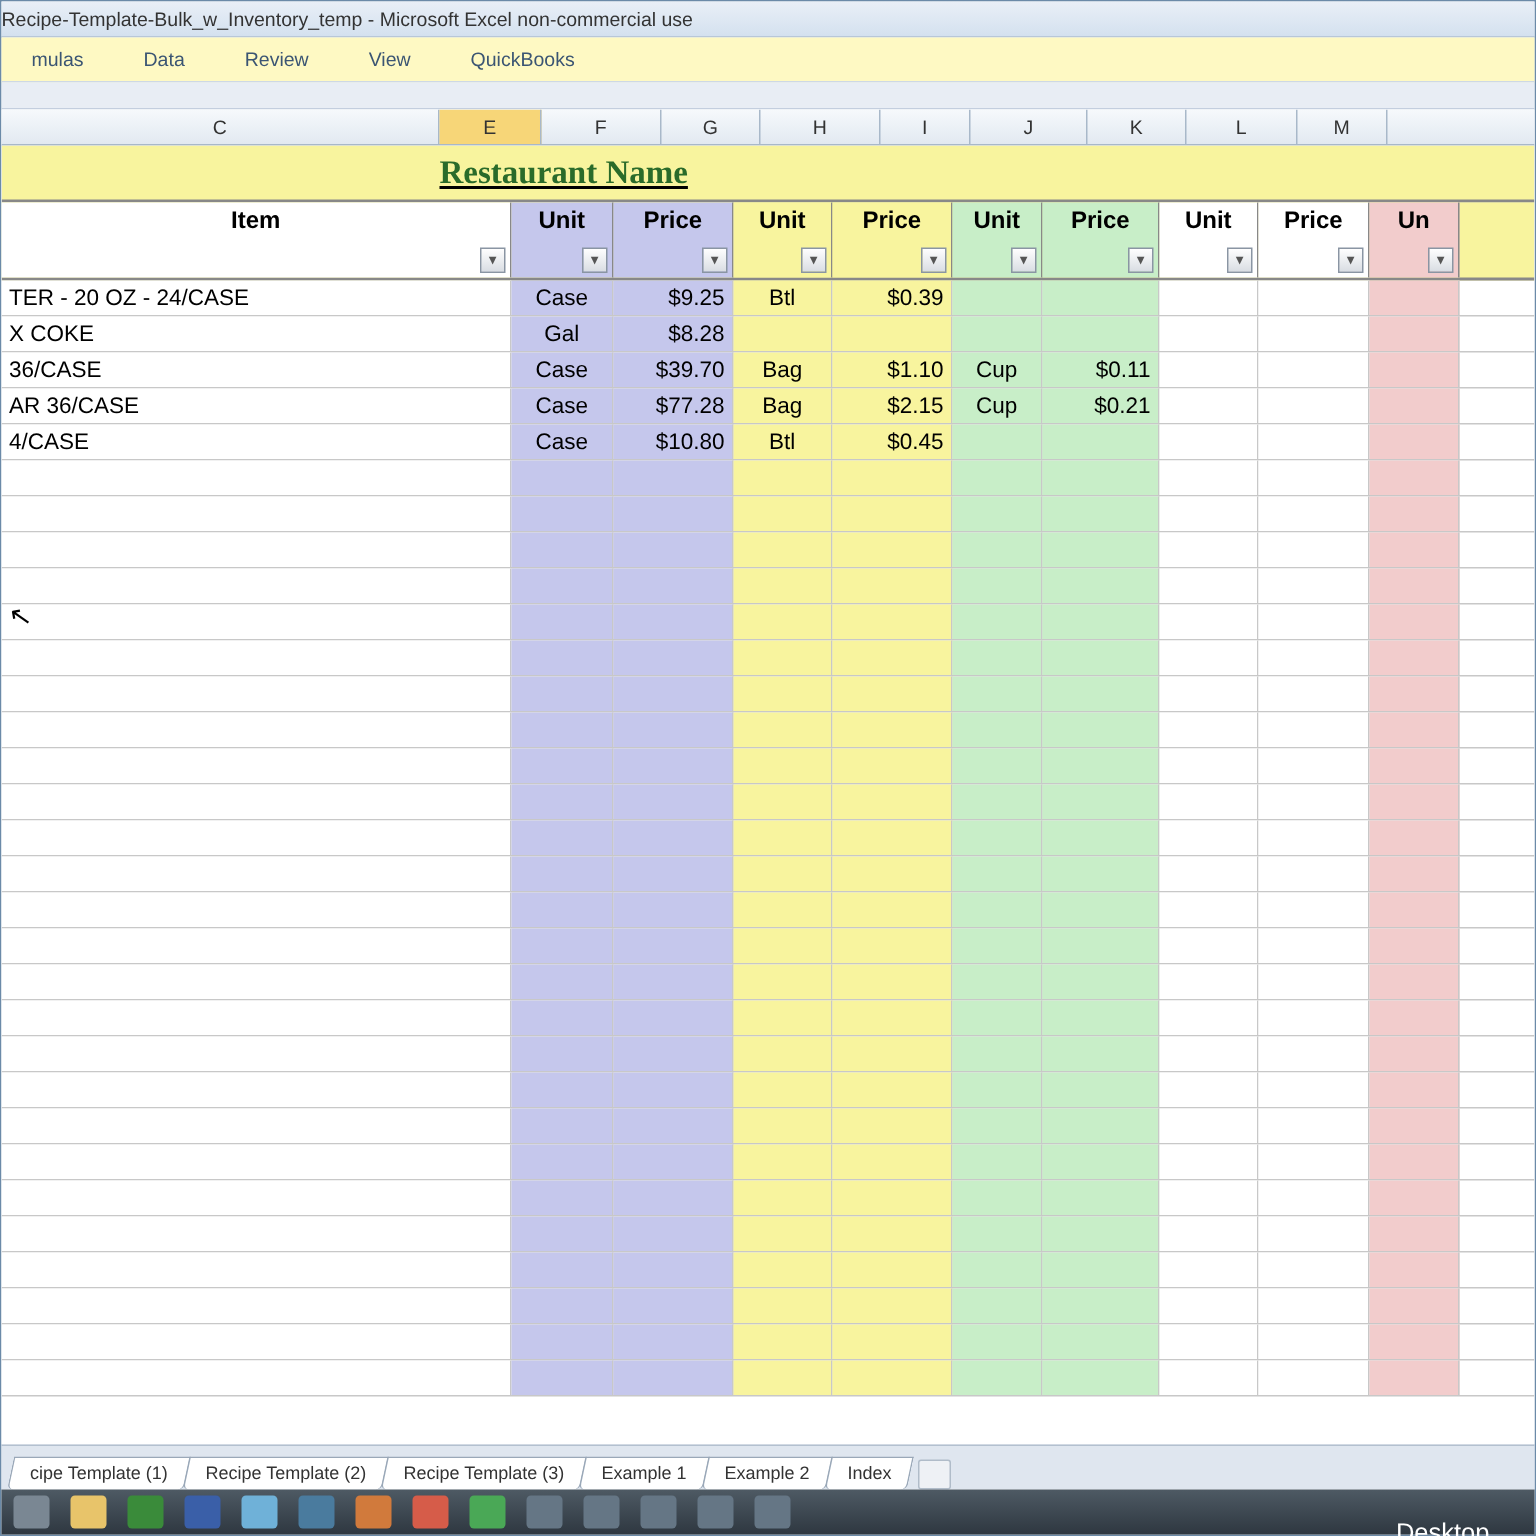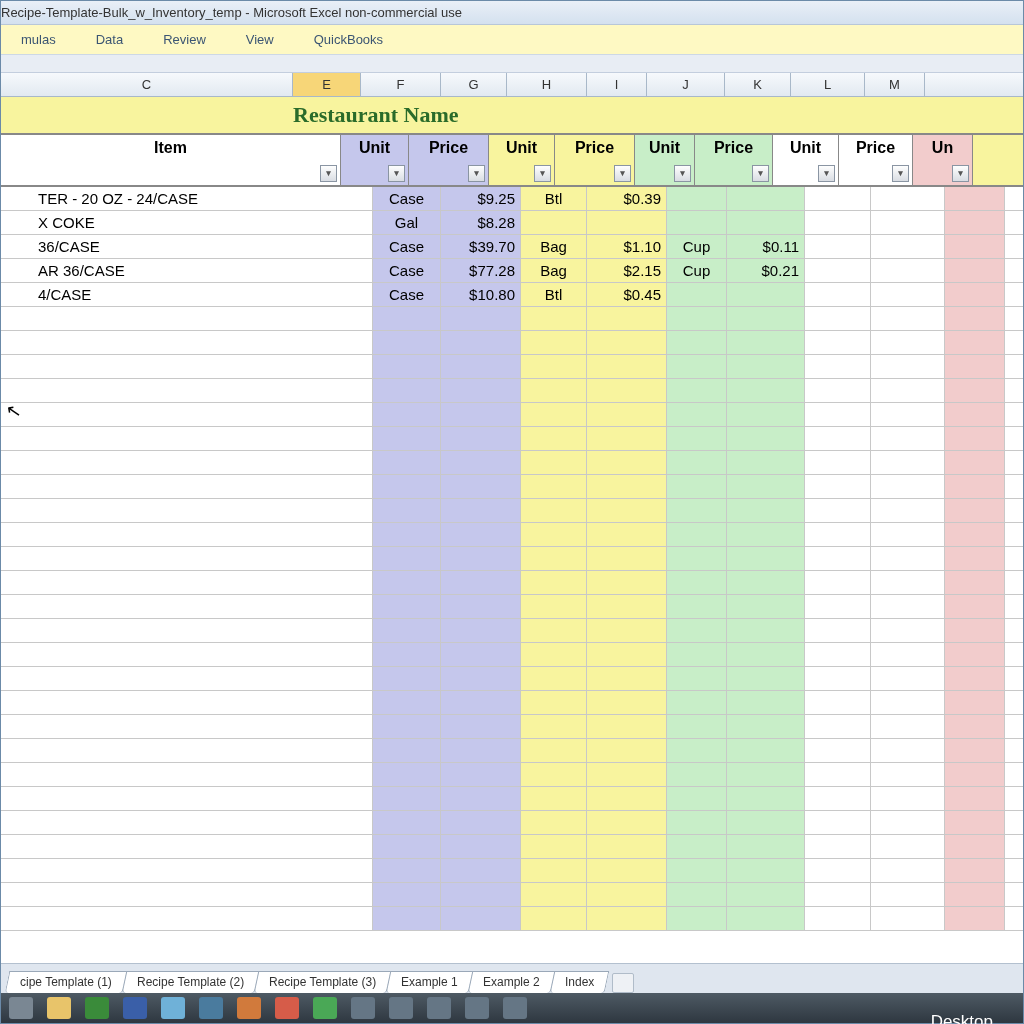--- a/index.html
+++ b/index.html
@@ -7,28 +7,28 @@
 .window { background:#fff; border:1px solid #6b8aa8; position:absolute; inset:0; }
 .titlebar { height:24px; background:linear-gradient(#e9eff7,#d4e1ef); border-bottom:1px solid #b8c7d8; text-align:left; font-size:13px; line-height:24px; color:#333; }
 .ribbon-tabs { height:30px; background:#fef9c3; padding:0 20px; display:flex; gap:40px; align-items:center; font-size:13px; color:#3b5573; border-bottom:1px solid #cdd8e5;}
 .ribbon-tabs span { cursor:default; }
 .toolbar-gap { height:18px; background:#e8edf4; border-bottom:1px solid #c3cede;}
 .sheet-area { position:absolute; top:72px; left:0; right:0; bottom:60px; background:#fff; overflow:hidden;}
 .col-headers { height:24px; background:linear-gradient(#f6f9fc,#e2e9f1); display:flex; border-bottom:1px solid #a8b8c9;}
 .ch { border-right:1px solid #a8b8c9; text-align:center; font-size:13px; line-height:24px; color:#333; }
 .ch.sel { background:#f7d678; }
 .grid { position:absolute; top:24px; left:0; right:0; bottom:0; overflow:hidden;}
-.title-row { height:38px; background:#f8f49e; border-bottom:2px solid #888; display:flex; align-items:center; }
+.title-row { height:38px; background:#f8f49e; border-bottom:2px solid #888; display:flex; align-items:center;text-decoration:underline; }
 .title-row .t { width:292px; } 
 .title-text { font-size:22px; font-weight:bold; color:#2a6b2a; font-family:"Times New Roman",serif; }
 .header-row { height:52px; background:#f8f49e; border-bottom:2px solid #888; display:flex; }
 .hcell { border-right:1px solid #888; font-size:16px; font-weight:bold; text-align:center; position:relative; display:flex; align-items:flex-start; justify-content:center; padding-top:4px;}
 .filter { position:absolute; bottom:3px; right:3px; width:17px; height:17px; background:linear-gradient(#fefefe,#d9dde3); border:1px solid #8a95a3; font-size:9px; line-height:15px; color:#555; text-align:center;}
 .filter::after{content:"▾";}
-.data-row { height:24px; display:flex; border-bottom:1px solid #c8c8c8;padding-left:32px;}
+.data-row { height:24px; display:flex; border-bottom:1px solid #c8c8c8;}
 .cell { border-right:1px solid #c8c8c8; font-size:15px; padding:2px 5px; line-height:20px; white-space:nowrap; overflow:hidden;}
 .c-item { width:340px; background:#fff; }
 .c-e { width:68px; background:#c5c7ec; text-align:center;}
 .c-f { width:80px; background:#c5c7ec; text-align:right;}
 .c-g { width:66px; background:#f8f49e; text-align:center;}
 .c-h { width:80px; background:#f8f49e; text-align:right;}
 .c-i { width:60px; background:#c8eec8; text-align:center;}
 .c-j { width:78px; background:#c8eec8; text-align:right;}
 .c-k { width:66px; background:#fff; text-align:center;}
 .c-l { width:74px; background:#fff; text-align:right;}

